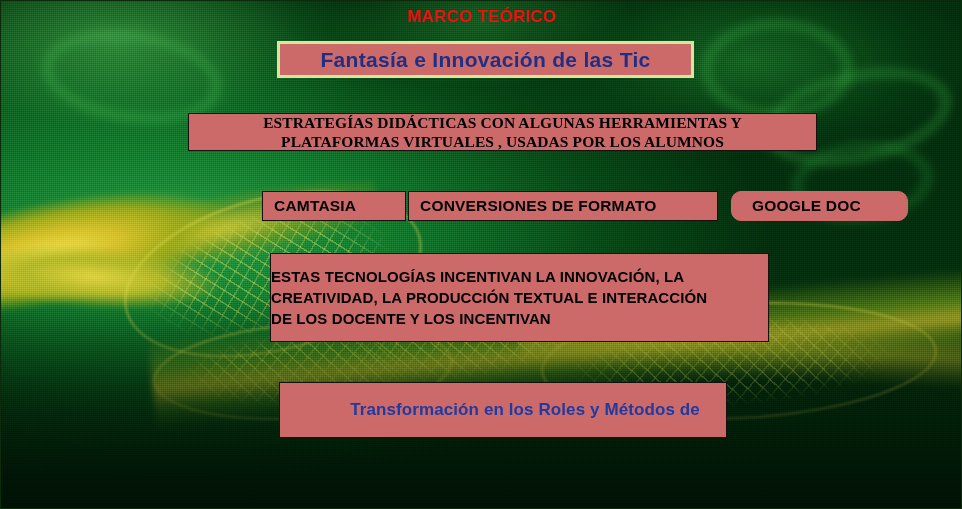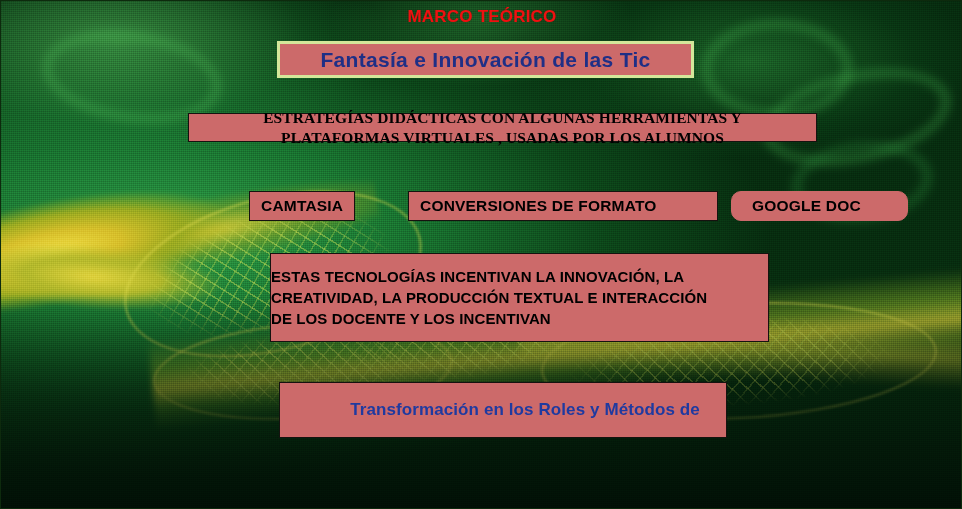--- a/index.html
+++ b/index.html
@@ -131,21 +131,21 @@
   }
   #title-box .txt{
     text-align:center;
     color:#1f2f86;
     font-weight:bold;
     font-size:21px;
     letter-spacing:.3px;
   }
 
   #strategies-box{
-    left:187px;top:112px;width:629px;height:29px;
+    left:187px;top:112px;width:629px;height:38px;
     justify-content:center;
   }
   #strategies-box .txt{
     text-align:center;
     font-family:"Liberation Serif",serif;
     font-weight:bold;
     font-size:15.5px;
     line-height:1.25;
     letter-spacing:.1px;
   }
@@ -155,21 +155,21 @@
     padding-left:11px;
   }
   .tool-box .txt{
     text-align:left;
     font-weight:bold;
     font-size:15.5px;
     letter-spacing:.2px;
     white-space:nowrap;
   }
   #tool-0{left:143px;width:104px;}
-  #tool-1{left:248px;width:106px;}
+  #tool-1{left:261px;width:144px;}
   #tool-2{left:407px;width:310px;}
   #tool-3{left:730px;width:177px;border-color:#cc6a6a;border-radius:10px;}
   #tool-3 .txt{padding-left:9px;}
 
   #impact-box{
     left:269px;top:252px;width:499px;height:89px;
     justify-content:center;
   }
   #impact-box .txt{
     font-weight:bold;

